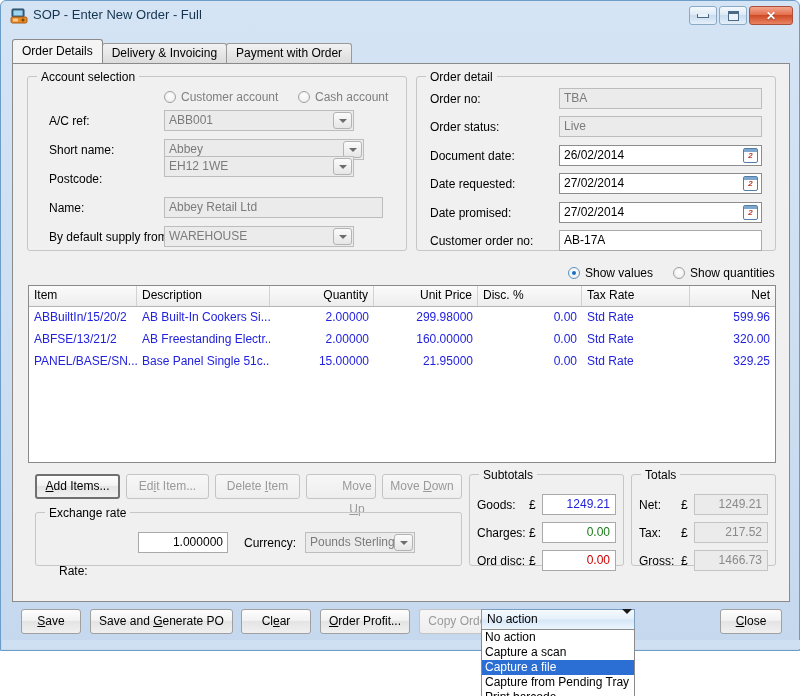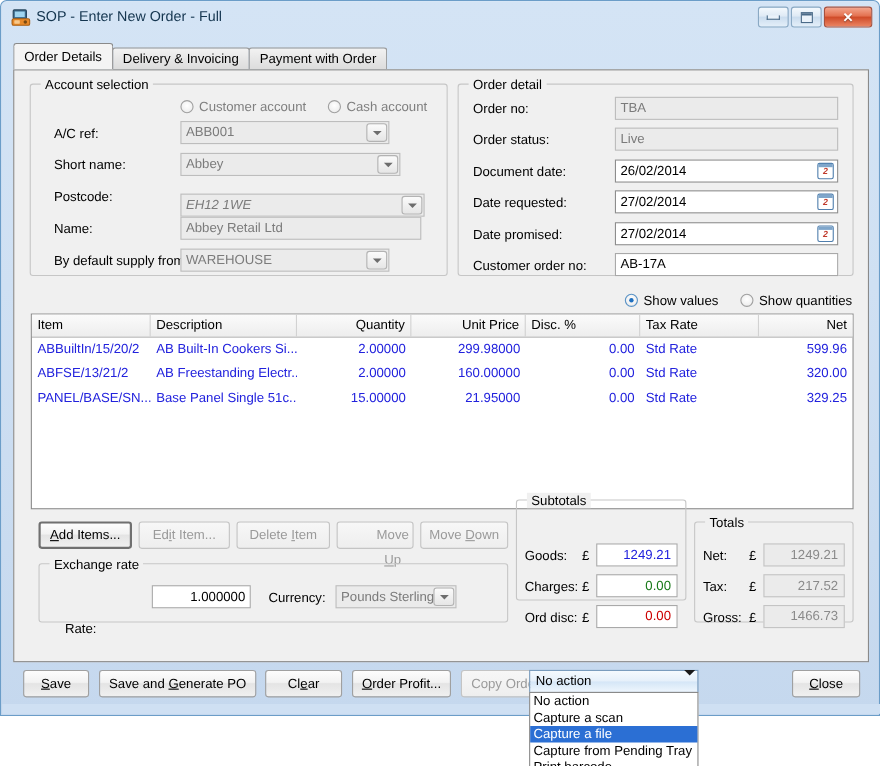--- a/index.html
+++ b/index.html
@@ -167,21 +167,21 @@
 
     <div class="lbl" style="left:36px;top:79px;">Short name:</div>
     <div class="combo" style="left:151px;top:75px;width:200px;">
       <span class="val">Abbey</span>
       <span class="btn">
           <i class="arrow-dn"></i>
         </span>
     </div>
 
     <div class="lbl" style="left:36px;top:108px;">Postcode:</div>
-    <div class="combo" style="left:151px;top:112px;width:222px;font-style:italic;">
+    <div class="combo" style="left:151px;top:92px;width:190px;">
       <span class="val">EH12 1WE</span>
       <span class="btn">
           <i class="arrow-dn"></i>
         </span>
     </div>
 
     <div class="lbl" style="left:36px;top:137px;">Name:</div>
     <div class="inp dis" style="left:151px;top:133px;width:219px;">Abbey Retail Ltd</div>
 
     <div class="lbl" style="left:36px;top:166px;">By default supply from:</div>
@@ -293,21 +293,21 @@
     <div class="lbl" style="left:46px;top:484px;margin-top:16px;">Rate:</div>
     <div class="inp rt" style="left:125px;top:468px;width:90px;">1.000000</div>
     <div class="lbl" style="left:231px;top:472px;">Currency:</div>
     <div class="combo" style="left:292px;top:468px;width:110px;">
       <span class="val">Pounds Sterling</span>
       <span class="btn">
           <i class="arrow-dn"></i>
         </span>
     </div>
 
-    <div class="group" style="left:456px;top:390px;width:155px;height:92px;">
+    <div class="group" style="left:456px;top:410px;width:155px;height:92px;">
       <span class="legend">Subtotals</span>
     </div>
     <div class="lbl" style="left:464px;top:434px;">Goods:</div>
     <div class="lbl" style="left:516px;top:434px;">£</div>
     <div class="tot" style="left:529px;top:430px;width:74px;color:#2222dd;">1249.21</div>
 
     <div class="lbl" style="left:464px;top:462px;">Charges:</div>
     <div class="lbl" style="left:516px;top:462px;">£</div>
     <div class="tot" style="left:529px;top:458px;width:74px;color:#1a7a1a;">0.00</div>
 

